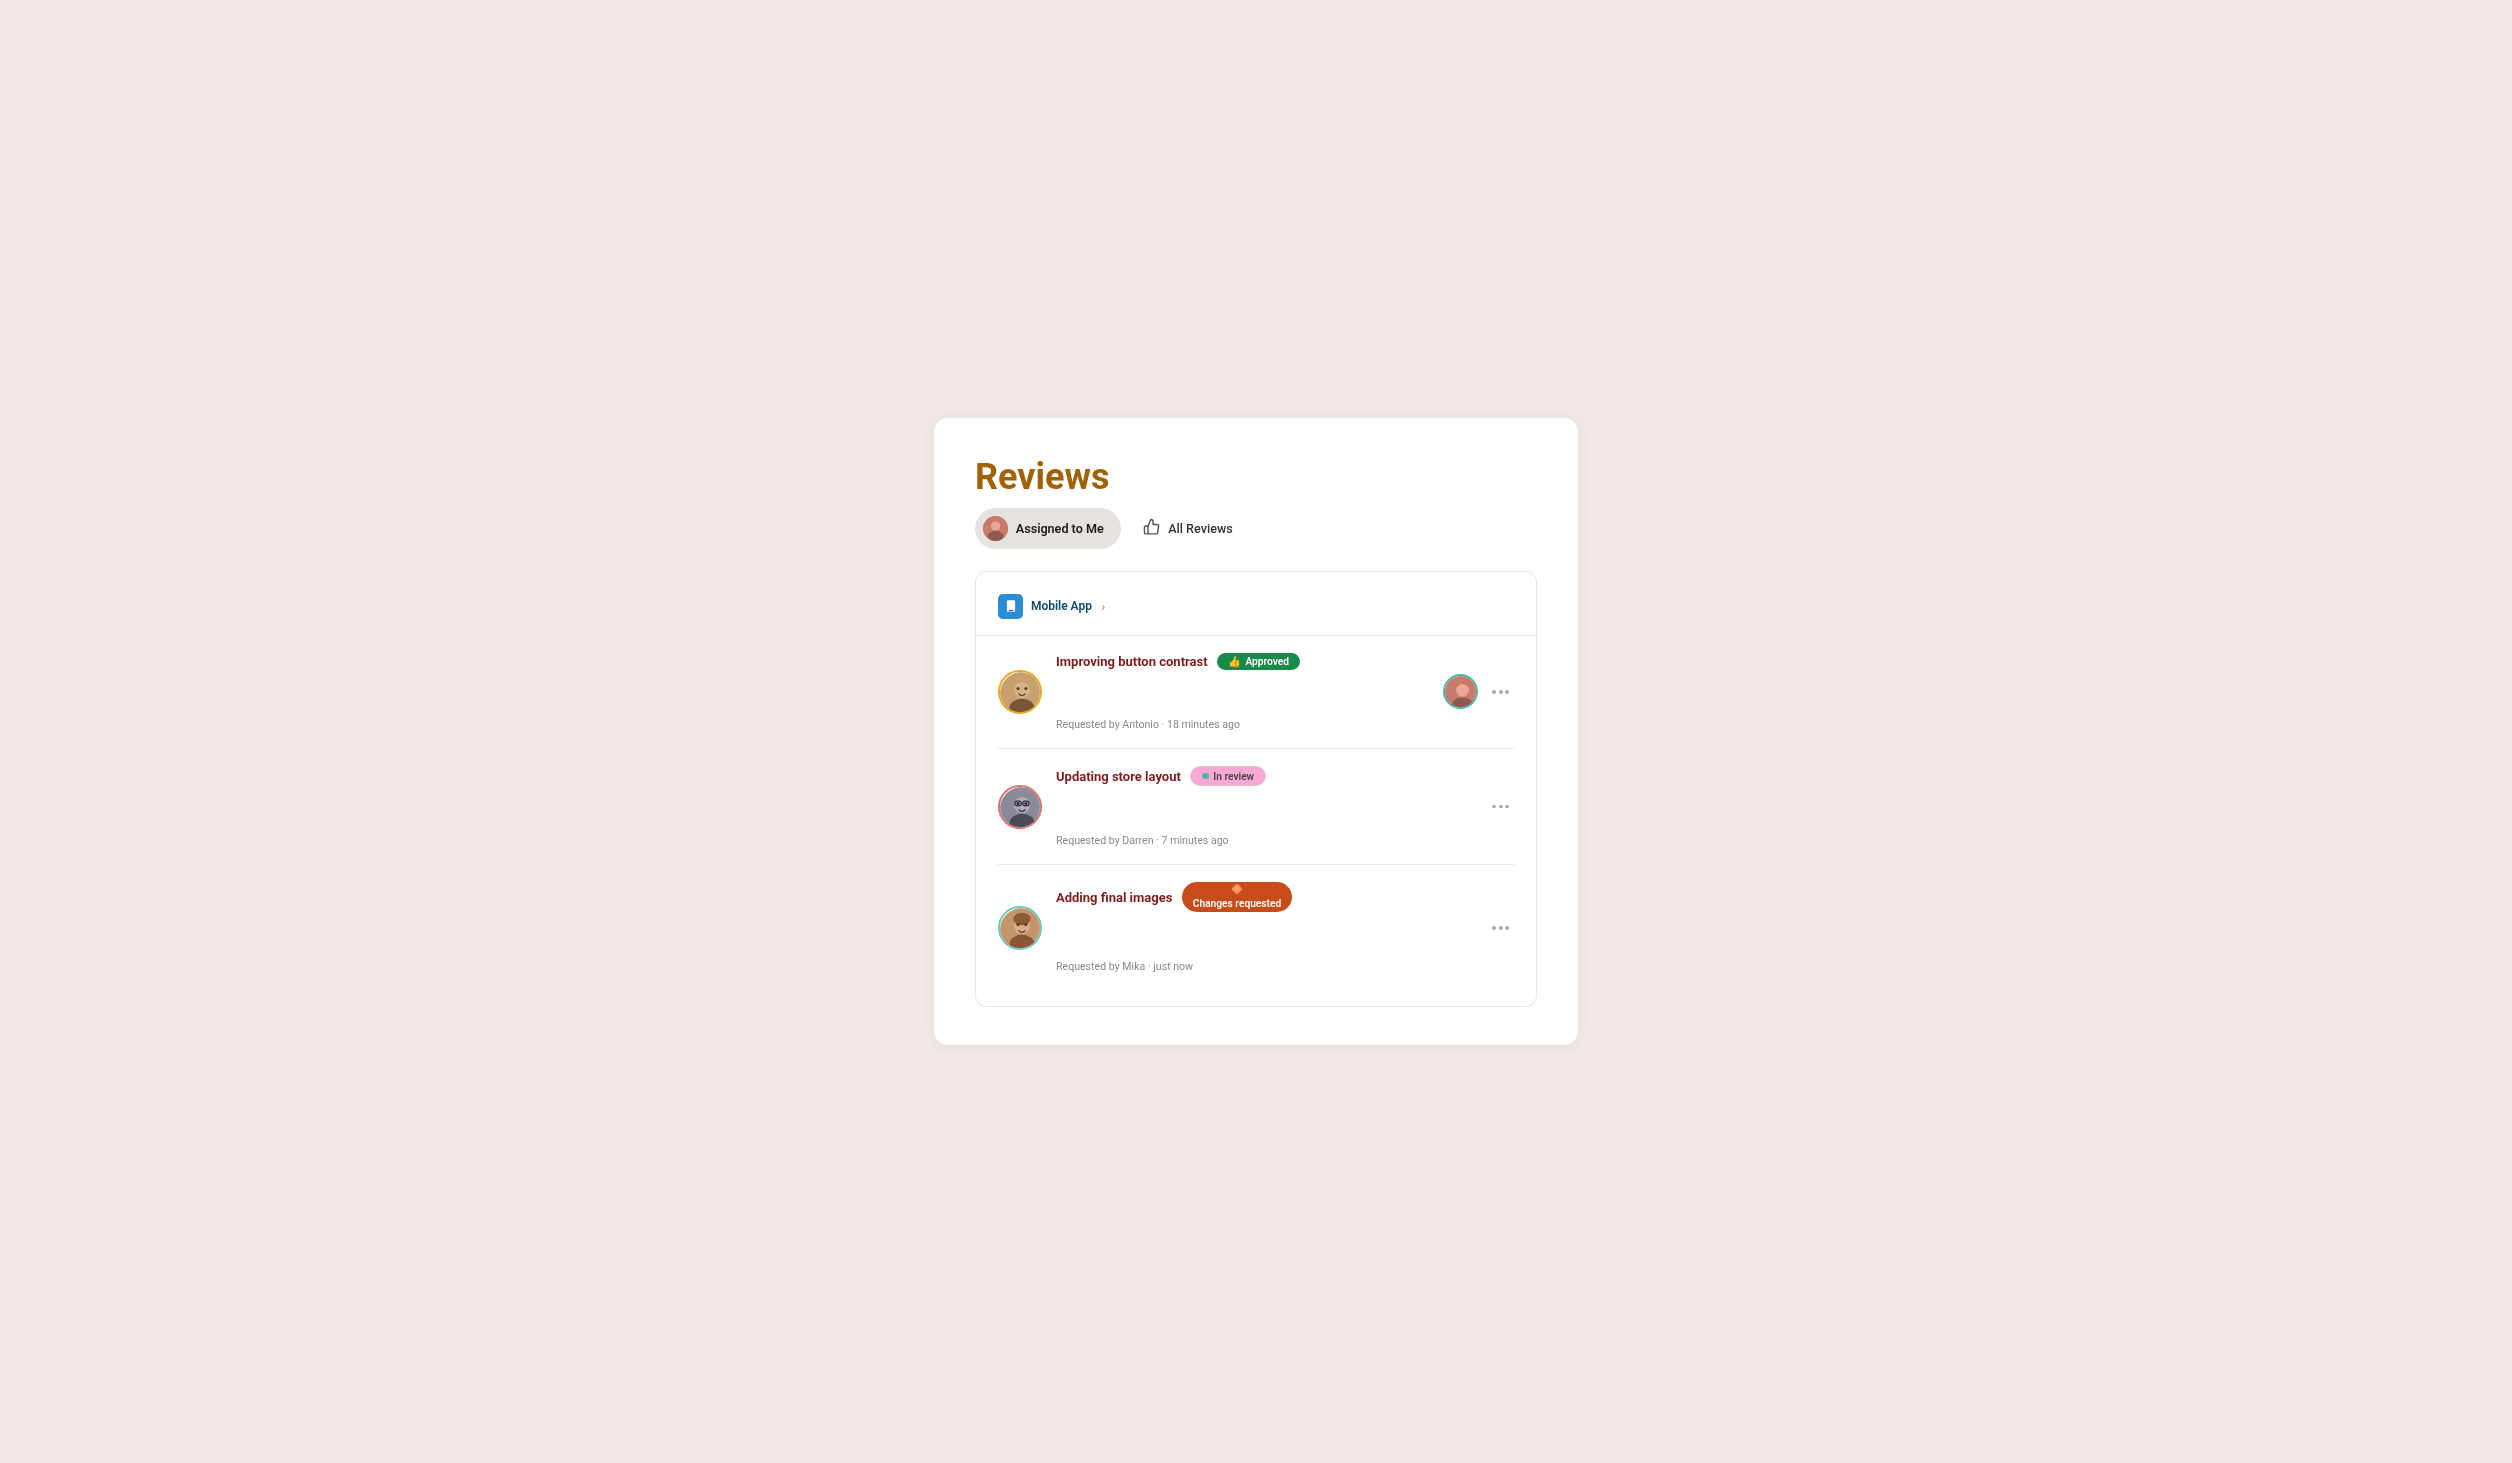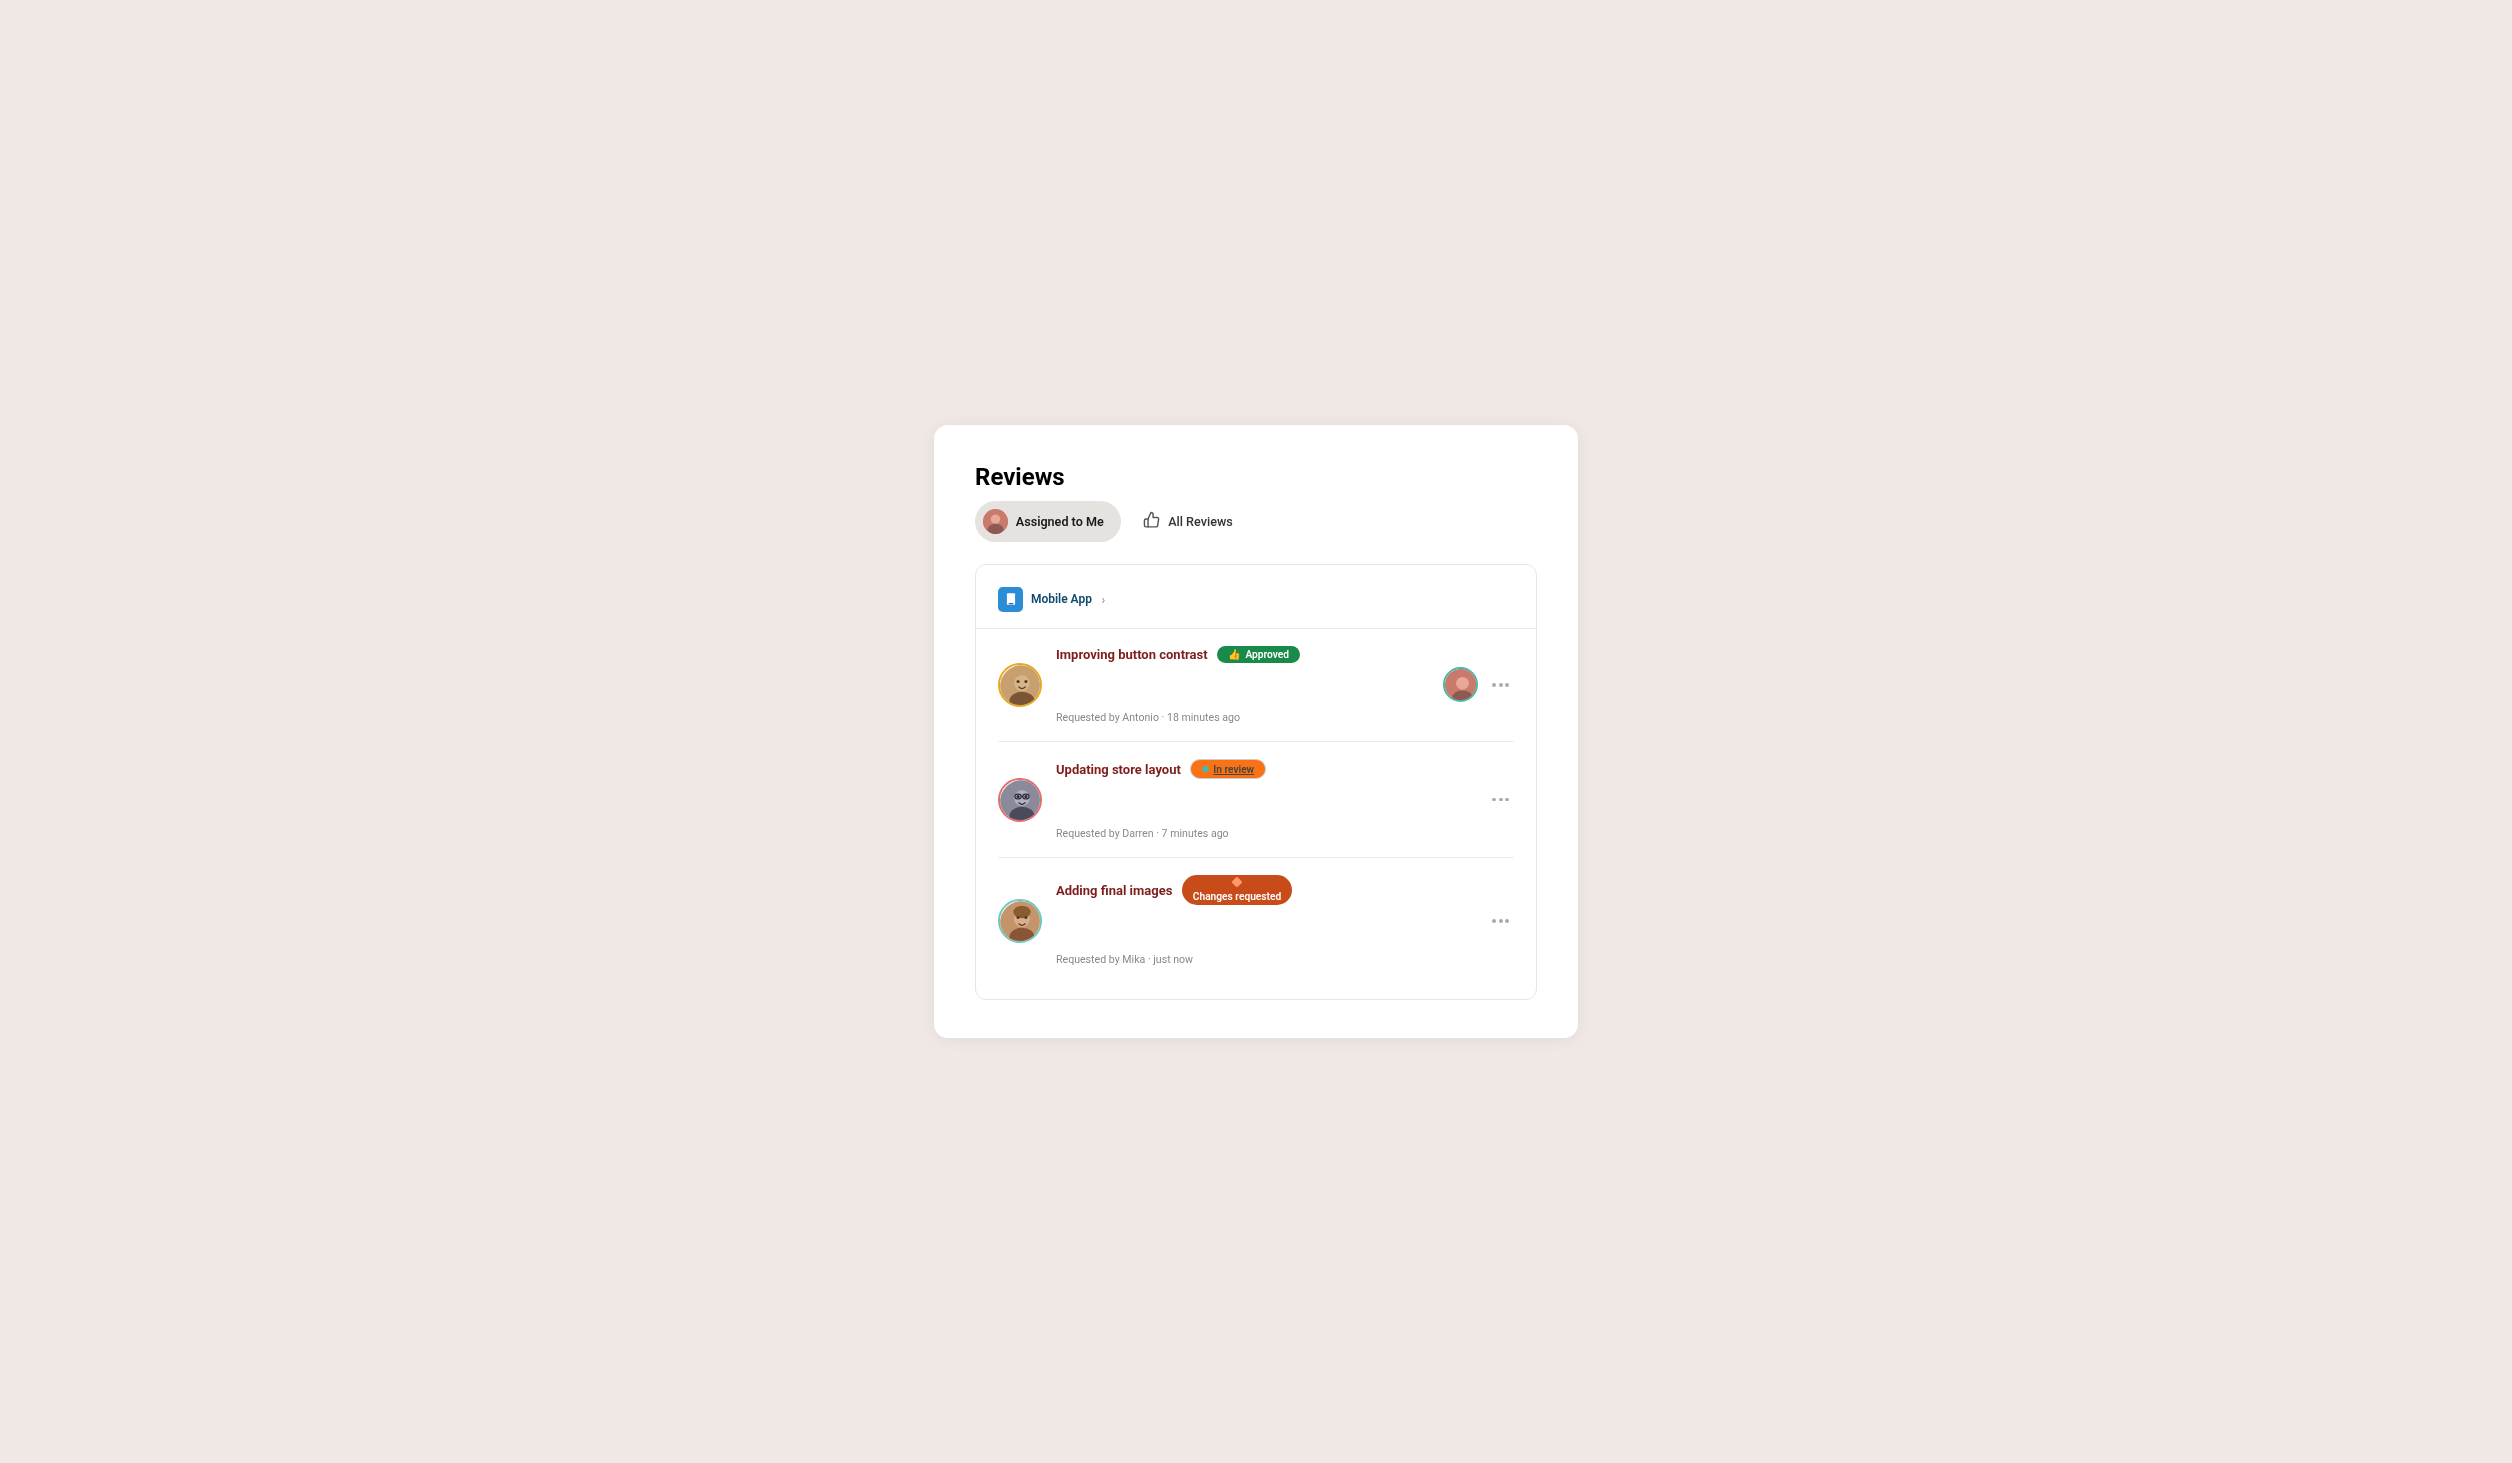--- a/index.html
+++ b/index.html
@@ -15,23 +15,23 @@
 
     .outer-card {
       background: #ffffff;
       border-radius: 14px;
       padding: 38px 41px;
       width: 644px;
       box-shadow: 0 1.6px 15.7px rgba(0,0,0,0.06);
     }
 
     .page-title {
-      font-size: 24px;
+      font-size: 36px;
       font-weight: 700;
-      color: #000000;
+      color: #a16207;
       margin-bottom: 10px;
     }
 
     .tabs {
       display: flex;
       align-items: center;
       gap: 11px;
       margin-bottom: 22px;
     }
 
@@ -181,24 +181,23 @@
       font-size: 10.2px;
       font-weight: 600;
     }
 
     .badge-approved {
       background: #1a8a4a;
       color: #fff;
     }
 
     .badge-in-review {
-      background: #f97316;
+      background: #f9a8d4;
       color: #444;
       border: 1.2px solid #ccc;
-      text-decoration: underline;
     }
 
     .badge-in-review .dot {
       width: 6.3px;
       height: 6.3px;
       border-radius: 50%;
       background: #4ab8a8;
       flex-shrink: 0;
     }
 

